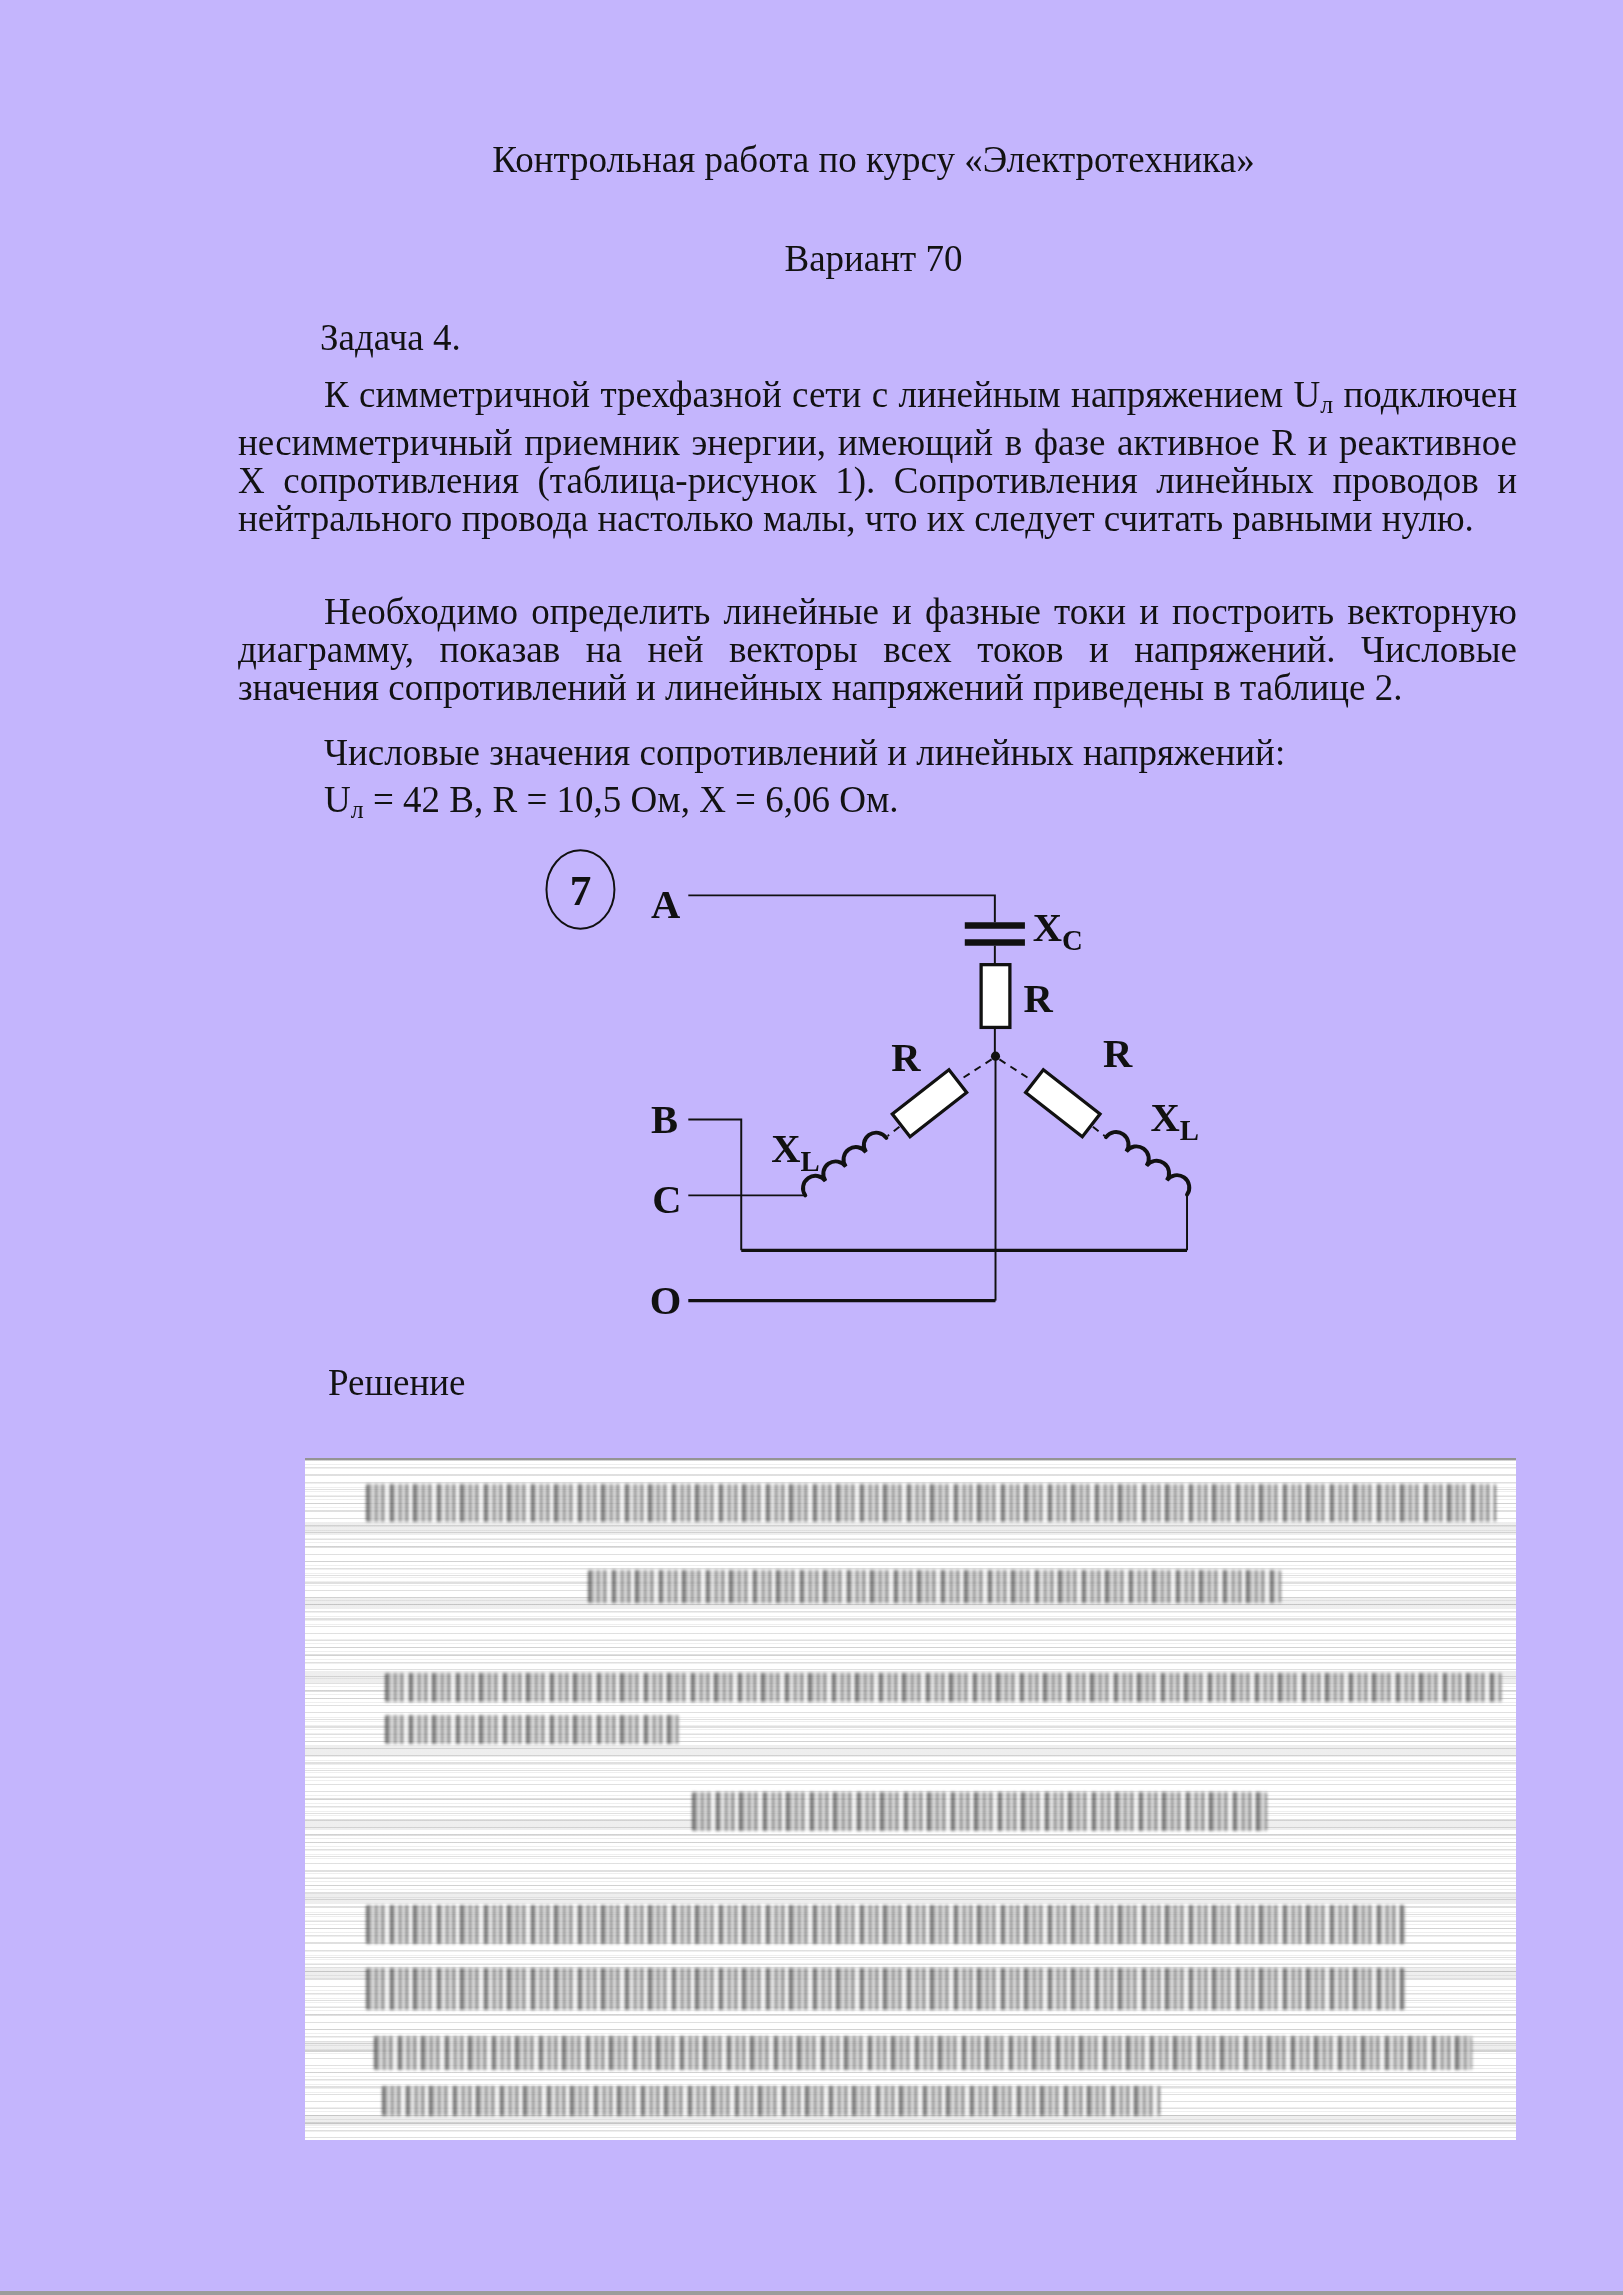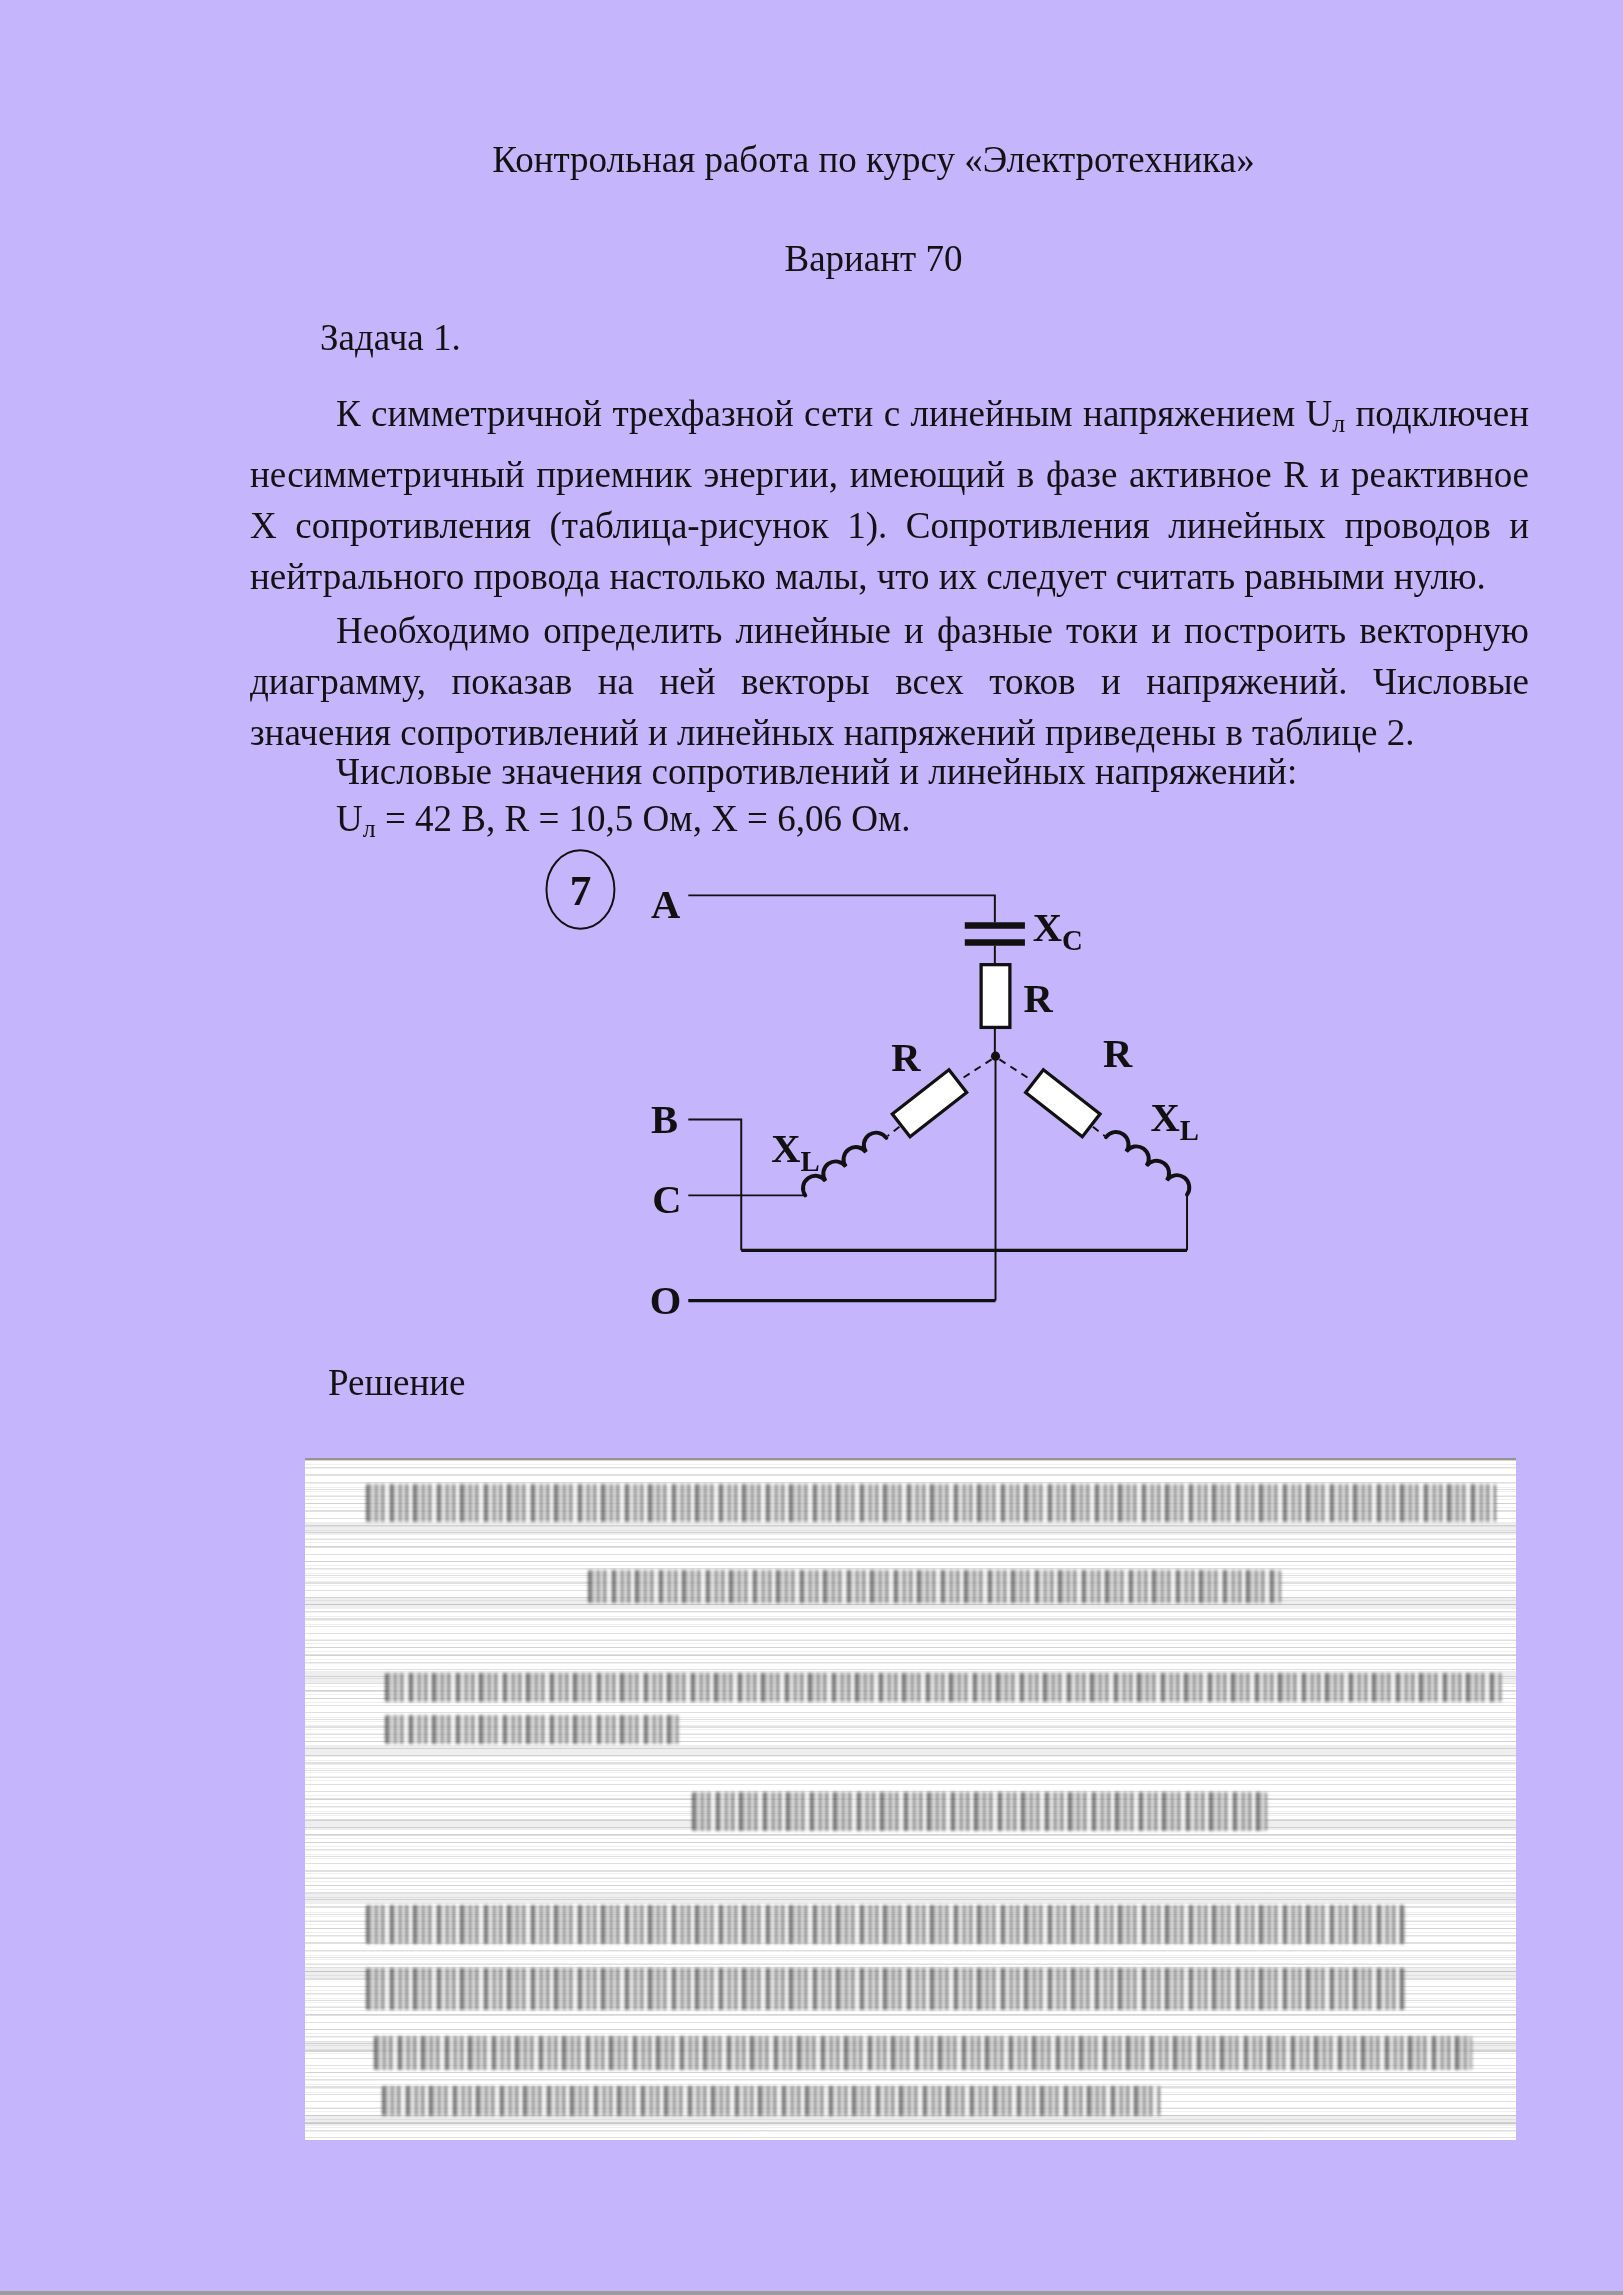--- a/index.html
+++ b/index.html
@@ -3,22 +3,22 @@
 <meta charset="utf-8">
 <style>
   html,body{margin:0;padding:0;background:#ffffff;}
   .page{position:relative;width:1624px;height:2295px;background:#c4b5fd;overflow:hidden;
         font-family:"Liberation Serif",serif;color:#121212;}
 
   .doc-title{position:absolute;left:234px;top:138px;width:1279px;text-align:center;font-size:37px;white-space:nowrap;}
   .doc-variant{position:absolute;left:234px;top:237px;width:1279px;text-align:center;font-size:37px;}
   .task-heading{position:absolute;left:320px;top:316px;font-size:37px;}
 
-  .body-par{position:absolute;left:234px;width:1279px;font-size:37px;line-height:51px;
-            text-align:justify;text-indent:86px;margin:16px;}
+  .body-par{position:absolute;left:234px;width:1279px;font-size:37px;line-height:38px;
+            text-align:justify;text-indent:86px;margin:4px;}
   .p1{top:372px;}
   .p2{top:589px;}
   .p3{top:730px;text-align:left;}
   .p4{top:777px;text-align:left;}
   .sub{font-size:0.70em;vertical-align:-0.22em;}
 
   .circuit{position:absolute;left:536px;top:843px;}
   .wire{stroke:#111;stroke-width:3;fill:none;}
   .wire-thick{stroke:#111;stroke-width:5;fill:none;}
   .dash{stroke:#111;stroke-width:3;fill:none;stroke-dasharray:11 9;}
@@ -45,21 +45,21 @@
 
   .bottom-bar{position:absolute;left:0;top:2291px;width:1624px;height:4.6px;background:#9c9c9c;}
 </style>
 </head>
 <body>
 
 <div class="page">
 
   <div class="doc-title">Контрольная работа по курсу «Электротехника»</div>
   <div class="doc-variant">Вариант 70</div>
-  <div class="task-heading">Задача 1.</div>
+  <div class="task-heading">Задача 4.</div>
 
   <p class="body-par p1"><span>К симметричной трехфазной сети с линейным напряжением U</span><span class="sub">л</span><span> подключен несимметричный приемник энергии, имеющий в фазе активное R и реактивное X сопротивления (таблица-рисунок 1). Сопротивления линейных проводов и нейтрального провода настолько малы, что их следует считать равными нулю.</span></p>
 
   <p class="body-par p2">Необходимо определить линейные и фазные токи и построить векторную диаграмму, показав на ней векторы всех токов и напряжений. Числовые значения сопротивлений и линейных напряжений приведены в таблице 2.</p>
 
   <p class="body-par p3">Числовые значения сопротивлений и линейных напряжений:</p>
 
   <p class="body-par p4"><span>U</span><span class="sub">л</span><span> = 42 В, R = 10,5 Ом, X = 6,06 Ом.</span></p>
 
   <svg class="circuit" width="719" height="510" viewBox="0 0 1100 780" xmlns="http://www.w3.org/2000/svg">

